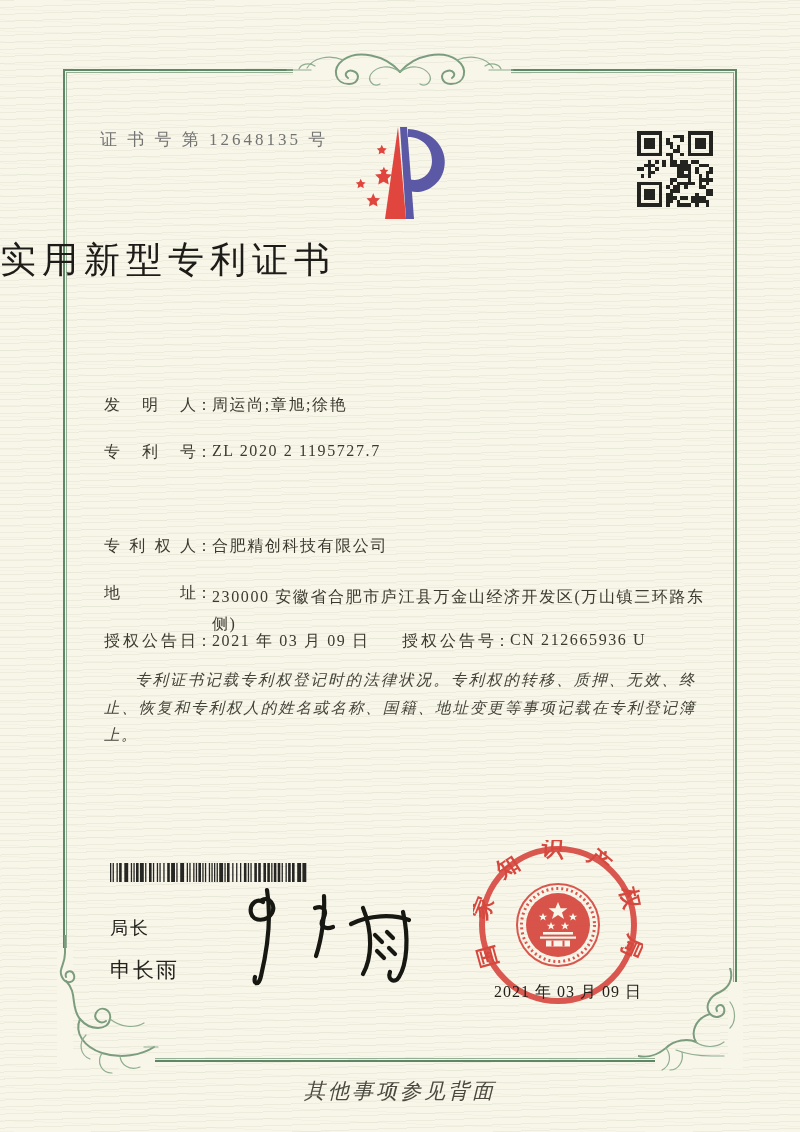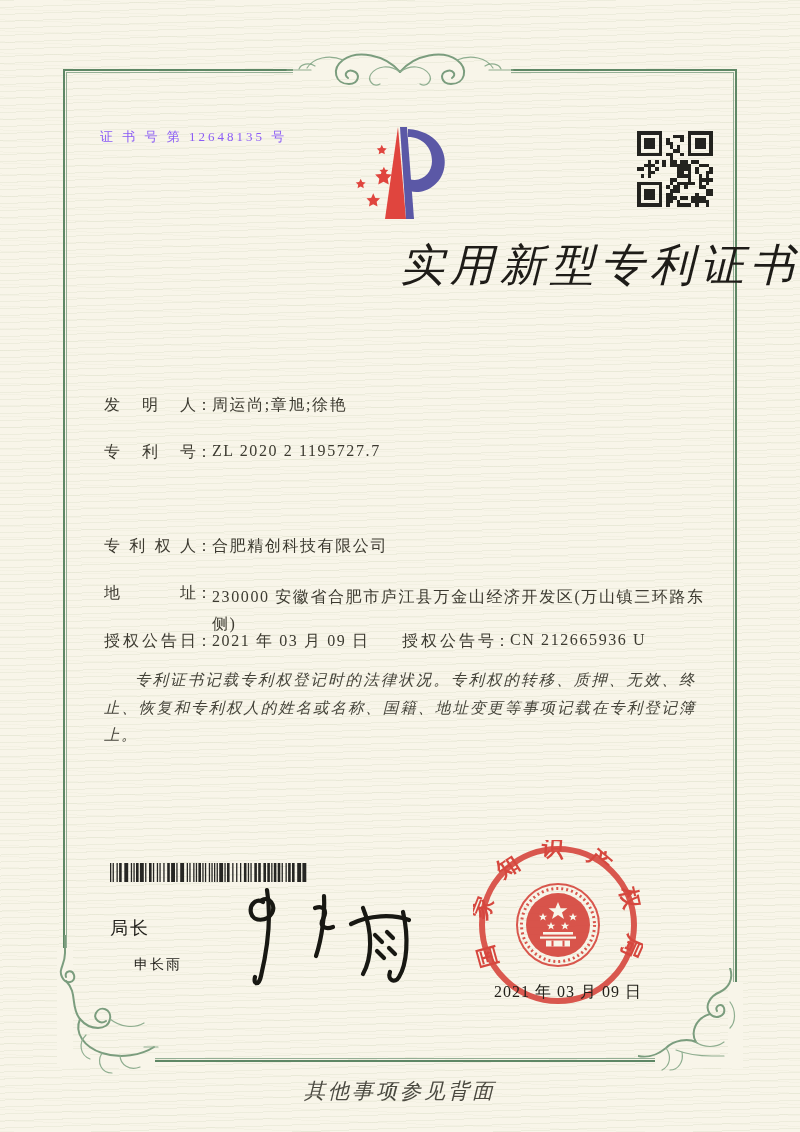--- a/index.html
+++ b/index.html
@@ -10,38 +10,38 @@
       repeating-linear-gradient(178deg, rgba(140,160,110,0.10) 0 1px, rgba(0,0,0,0) 1px 7px),
       repeating-linear-gradient(2deg, rgba(180,190,150,0.07) 0 1px, rgba(0,0,0,0) 1px 11px);}
   
   .frame{position:absolute;left:63px;top:69px;width:670px;height:989px;border:2px solid #5e8765;}
   .frame-inner{position:absolute;inset:1px;border:1px solid #94af95;}
   .mask{position:absolute;background:#f8f5e9;}
   svg{display:block;}
   .orn path{fill:none;stroke:#7b9d7e;stroke-width:2;stroke-linecap:round;}
   .orn .thin{stroke-width:1.2;stroke:#8fae90;}
   
-  .cert-no{position:absolute;left:100px;top:128px;font-size:13px;letter-spacing:3px;color:#8b5cf6;}
-  .title{position:absolute;left:0;width:800px;top:236px;text-align:right;font-size:44px;
-         letter-spacing:6px;color:#1e1c18;font-weight:500;font-style:italic;}
+  .cert-no{position:absolute;left:100px;top:128px;font-size:17px;letter-spacing:3px;color:#737373;}
+  .title{position:absolute;left:0;width:800px;top:236px;text-align:left;font-size:36px;
+         letter-spacing:6px;color:#1e1c18;font-weight:500;}
   
   .row{position:absolute;left:104px;font-size:16px;color:#3c3a30;white-space:nowrap;}
   .f-label{display:inline-block;width:92px;text-align:justify;text-align-last:justify;letter-spacing:0;vertical-align:top;}
   .f-colon{display:inline-block;width:16px;vertical-align:top;}
   .f-value{display:inline-block;letter-spacing:1.6px;vertical-align:top;}
   .f-value.wrap{white-space:normal;width:505px;line-height:27px;}
   .grant2{position:absolute;left:298px;top:0;}
   
   .paras{position:absolute;left:104px;top:666px;width:592px;font-size:15.5px;font-style:italic;
          color:#45443a;line-height:27.5px;letter-spacing:1.5px;text-align:justify;}
   .paras p{margin:0;text-indent:2em;}
   
   .barcode{position:absolute;left:110px;top:863px;}
   .sig-title{position:absolute;left:110px;top:916px;font-size:18px;color:#23221d;letter-spacing:2px;}
-  .sig-name{position:absolute;left:110px;top:956px;font-size:14px;color:#23221d;letter-spacing:2px;margin-left:24px;}
+  .sig-name{position:absolute;left:110px;top:956px;font-size:21px;color:#23221d;letter-spacing:2px;}
   .sig-script{position:absolute;left:215px;top:880px;}
   .sig-script path{fill:none;stroke:#181813;stroke-width:4.2;stroke-linecap:round;stroke-linejoin:round;}
   .seal{position:absolute;left:473px;top:840px;}
   .seal-date{position:absolute;left:494px;top:982px;font-size:16px;color:#23221b;letter-spacing:1px;z-index:6;}
   .page-info{position:absolute;left:63px;width:670px;top:1032px;text-align:center;font-size:15px;color:#33322a;letter-spacing:2px;}
   .back-note{position:absolute;left:0;width:800px;top:1077px;text-align:center;font-size:21px;
              font-style:italic;color:#4a4940;letter-spacing:3px;}
 </style>
 </head>
 <body>

